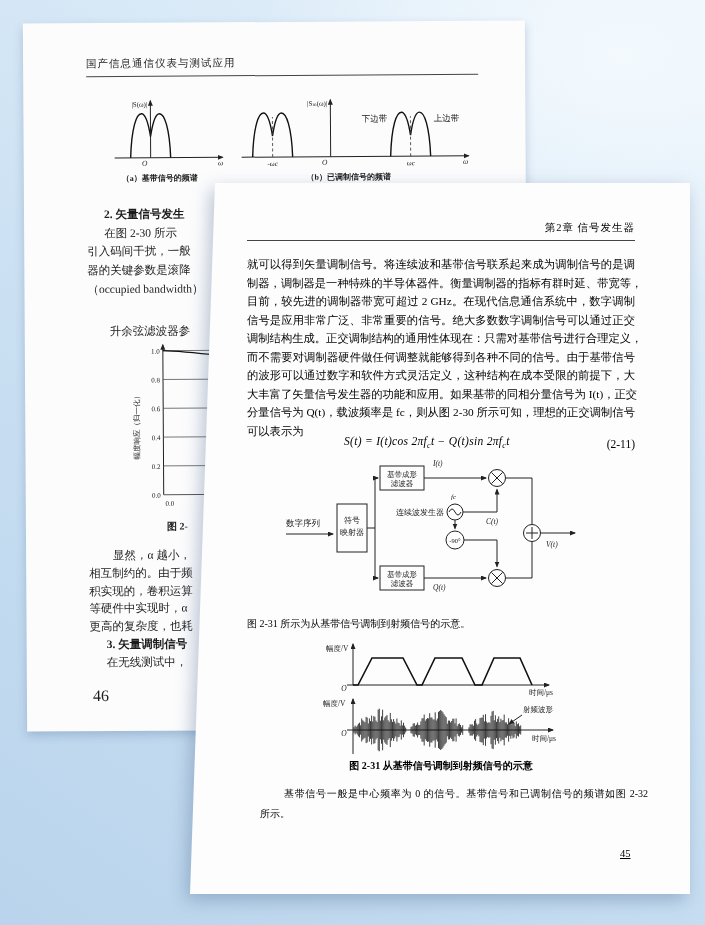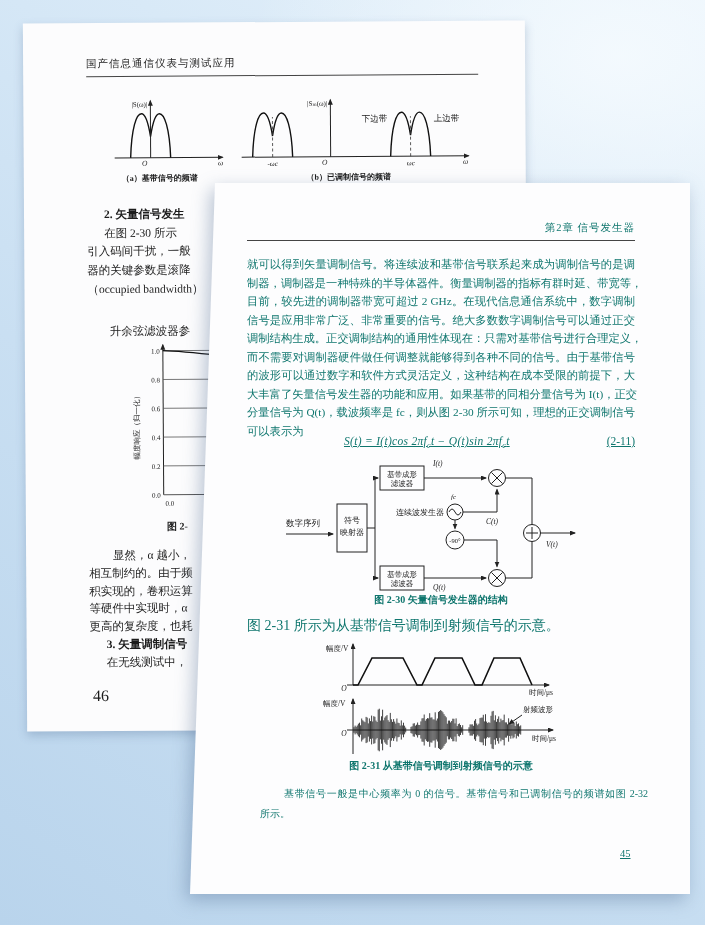--- a/index.html
+++ b/index.html
@@ -11,48 +11,48 @@
       linear-gradient(215deg,#e9f3fb 0%,#d8e9f7 28%,#c9dff2 58%,#b9d4ec 100%);
   }
   .page{position:absolute;color:#1c1c1c;}
   .back-page{
     left:25px;top:22px;width:502px;height:708px;background:#fcfcfd;z-index:1;
     transform:rotate(-0.35deg);transform-origin:50% 50%;
     box-shadow:0 4px 10px rgba(85,112,150,.32);overflow:hidden;
   }
   .front-wrap{position:absolute;left:190px;top:183px;width:500px;height:711px;z-index:2;
     filter:drop-shadow(-4px 6px 9px rgba(70,100,140,.38));}
-  .front-page{position:absolute;left:0;top:0;width:500px;height:711px;background:#fdfdfe;color:#0f766e;
+  .front-page{position:absolute;left:0;top:0;width:500px;height:711px;background:#fdfdfe;color:#000000;
     clip-path:polygon(25px 0px,500px 0px,500px 711px,0px 711px);overflow:hidden;}
 
   .bp-header{position:absolute;left:63px;top:34px;font-size:10.5px;letter-spacing:1px;white-space:nowrap;}
   .bp-rule{position:absolute;left:63px;top:53px;width:392px;height:1px;background:#444;}
   .bp-pagenum{position:absolute;left:66px;top:664px;font-size:16px;}
   .bp-block1{position:absolute;left:63px;top:182px;width:600px;font-size:11.5px;line-height:18.7px;}
   .bp-lead{position:absolute;left:85px;top:301px;font-size:11.5px;white-space:nowrap;}
   .bp-chart-caption{position:absolute;left:141px;top:497px;font-size:10px;font-weight:bold;white-space:nowrap;}
   .bp-block2{position:absolute;left:63px;top:524px;width:600px;font-size:11.5px;line-height:17.8px;}
   .bline{white-space:nowrap;}
   .ind1{padding-left:17px;}
   .ind2{padding-left:24px;}
   .bold{font-weight:bold;}
 
   .fp-header{position:absolute;left:57px;top:38px;width:388px;text-align:right;font-size:10.5px;letter-spacing:1px;}
   .fp-rule{position:absolute;left:57px;top:57px;width:388px;height:1px;background:#444;}
   .fp-para1{position:absolute;left:57px;top:72px;width:388px;font-size:11.3px;line-height:18.5px;}
   .jline{text-align:justify;text-align-last:justify;white-space:nowrap;}
   .jline.no-just{text-align:right;text-align-last:left;}
-  .fp-formula{position:absolute;left:57px;top:252px;width:388px;display:flex;align-items:flex-start;font-size:11.5px;text-decoration:underline;}
+  .fp-formula{position:absolute;left:57px;top:252px;width:388px;display:flex;align-items:flex-end;font-size:11.5px;}
   .fp-formula .expr{flex:1;text-align:center;font-style:italic;letter-spacing:.3px;}
   .fp-formula .expr sub{font-size:8px;}
   .fp-formula .num{font-style:normal;}
   .fig-caption{position:absolute;left:57px;width:388px;text-align:center;font-size:10px;font-weight:bold;}
   .fp-fig230-caption{top:410px;}
   .fp-fig231-caption{top:576px;}
-  .fp-intro{position:absolute;left:57px;top:434px;font-size:14px;white-space:nowrap;}
+  .fp-intro{position:absolute;left:57px;top:434px;font-size:10px;white-space:nowrap;}
   .fp-para2{position:absolute;left:70px;top:601px;width:388px;font-size:10px;line-height:19.5px;}
   .fp-pagenum{position:absolute;left:430px;top:665px;font-size:10.5px;text-decoration:underline;}
 
   svg{position:absolute;overflow:visible;}
   svg text{font-family:"Liberation Serif","DejaVu Serif",serif;fill:#1a1a1a;}
   .it{font-style:italic;}
   .diag-line{stroke:#222;stroke-width:1;fill:none;}
   .diag-box{stroke:#222;stroke-width:1;fill:none;}
   .wave{stroke:#111;stroke-width:1.6;fill:none;}
   .grid{stroke:#555;stroke-width:.8;}
@@ -215,21 +215,20 @@
     <line class="diag-line" x1="219" y1="59" x2="219" y2="36.5" marker-end="url(#arr)"></line>
     <text class="it" x="208" y="71" font-size="7.5">C(t)</text>
     <line class="diag-line" x1="177" y1="67" x2="177" y2="75.5" marker-end="url(#arr)"></line>
     <g>
       <circle class="diag-box" cx="177" cy="87" r="9"></circle>
       <text x="177" y="89.5" font-size="6.5" text-anchor="middle">-90°</text>
     </g>
     <polyline class="diag-line" points="186,87 219,87"></polyline>
     <line class="diag-line" x1="219" y1="87" x2="219" y2="113.5" marker-end="url(#arr)"></line>
   </svg>
-  <div class="fig-caption fp-fig230-caption">图 2-30  矢量信号发生器的结构</div>
 
   <div class="fp-intro">图 2-31 所示为从基带信号调制到射频信号的示意。</div>
 
   <svg style="left:123px;top:455px;" width="320" height="120" viewBox="0 0 320 120">
     <g>
       <text x="13" y="13" font-size="7.5">幅度/V</text>
       <line class="diag-line" x1="40" y1="47" x2="40" y2="6" marker-end="url(#arr)"></line>
       <line class="diag-line" x1="34" y1="47" x2="236" y2="47" marker-end="url(#arr)"></line>
       <text class="it" x="31" y="53" font-size="7.5" text-anchor="middle">O</text>
       <text x="216" y="57" font-size="7.5">时间/μs</text>

